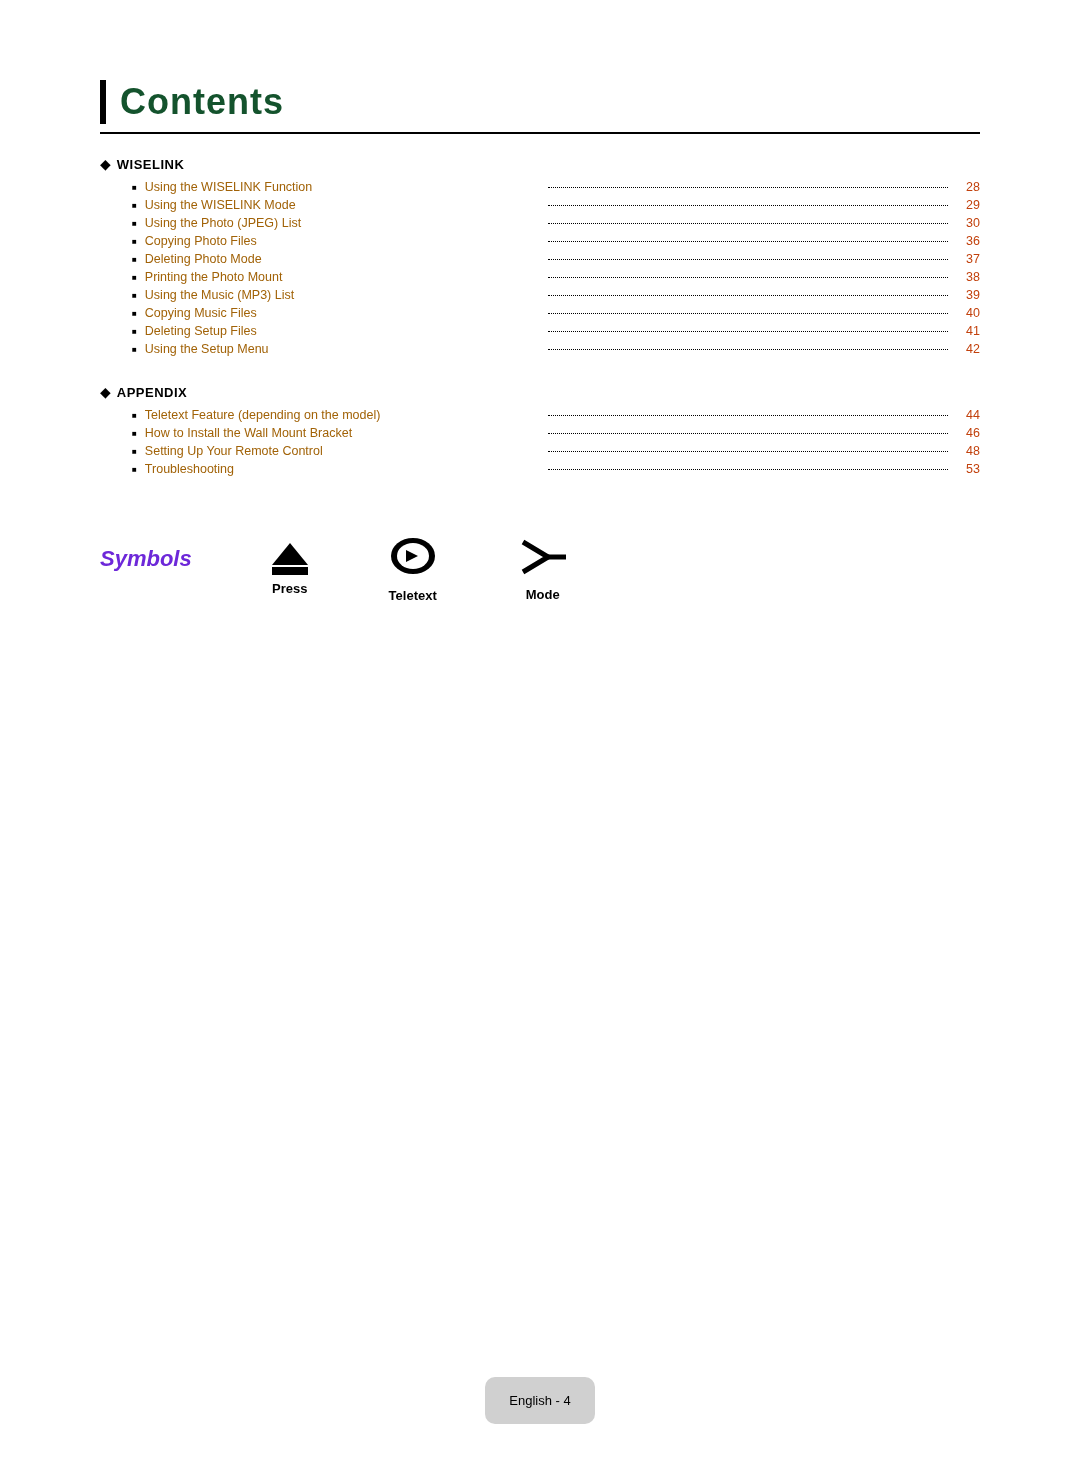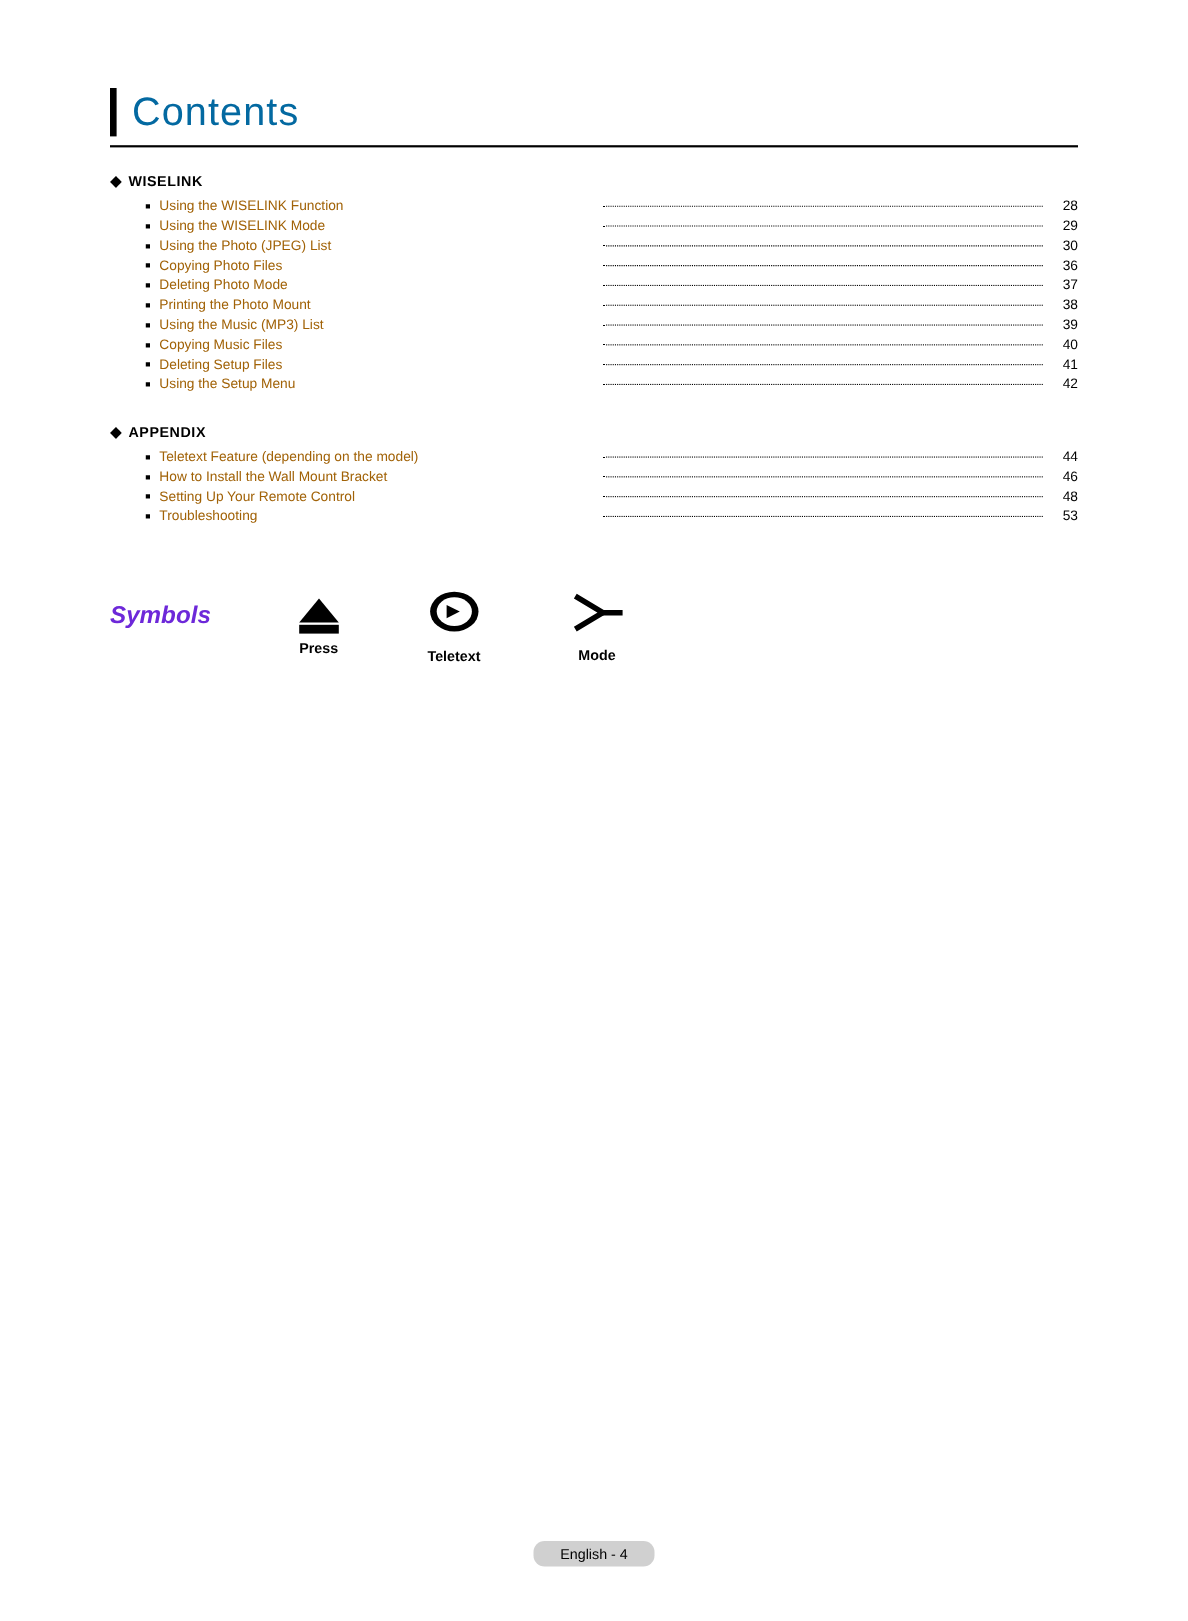--- a/index.html
+++ b/index.html
@@ -29,23 +29,23 @@
 
     .title-bar {
       width: 6px;
       background: #000;
       margin-right: 14px;
       flex-shrink: 0;
     }
 
     .contents-title {
       font-size: 36px;
-      font-weight: 400;
+      font-weight: 700;
       letter-spacing: 1px;
-      color: #0369a1;
+      color: #14532d;
       line-height: 1;
       padding: 4px 0;
     }
 
     .title-divider {
       border: none;
       border-top: 2px solid #000;
       margin-bottom: 22px;
       margin-top: 6px;
     }
@@ -103,21 +103,21 @@
     .toc-dots {
       flex: 1;
       border-bottom: 1px dotted #000;
       margin: 0 4px;
       position: relative;
       top: -3px;
     }
 
     .toc-page {
       font-size: 12.5px;
-      color: #000000;
+      color: #c2410c;
       white-space: nowrap;
       min-width: 28px;
       text-align: right;
     }
 
     
     .symbols-section {
       margin-top: 60px;
       display: flex;
       align-items: flex-start;
@@ -178,21 +178,21 @@
       bottom: 50px;
       left: 0;
       right: 0;
       display: flex;
       justify-content: center;
     }
 
     .footer-badge {
       background: #d0d0d0;
       border-radius: 10px;
-      padding: 4px 24px;
+      padding: 16px 24px;
       font-size: 13px;
       color: #000;
     }
   </style>
 </head>
 <body>
 
 <div class="page">
 
   <div class="contents-title-wrapper">

